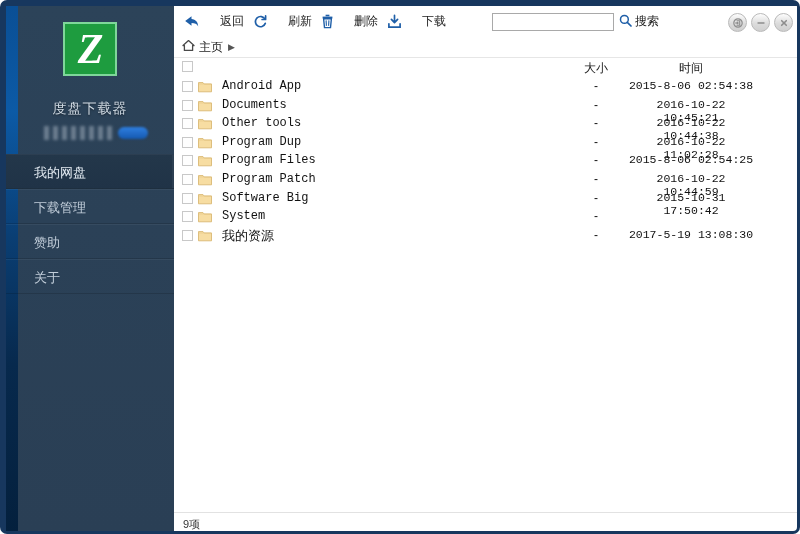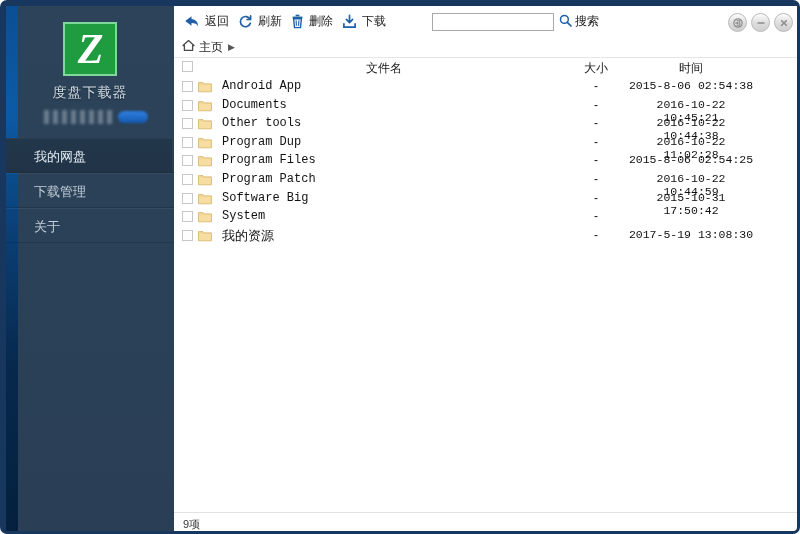--- a/index.html
+++ b/index.html
@@ -63,21 +63,21 @@
     color: #ffffff;
     font-family: "Liberation Serif", serif;
     font-weight: bold;
     font-size: 42px;
     font-style: italic;
     line-height: 50px;
     text-align: center;
     letter-spacing: -1px;
   }
   .brand-title {
-    margin-top: 8px;
+    margin-top: 24px;
     color: #cfd9e2;
     font-size: 14px;
     letter-spacing: 1px;
     text-shadow: 0 1px 2px rgba(0,0,0,.45);
   }
 
   
   .user-row {
     margin-top: 7px;
     height: 17px;
@@ -161,21 +161,21 @@
   .toolbar {
     position: absolute;
     left: 0; top: 0;
     width: 100%; height: 31px;
     display: flex; align-items: center;
     padding-left: 6px;
     box-sizing: border-box;
   }
   .tbtn {
     display: flex; align-items: center;
-    gap: 5px;
+    gap: 20px;
     padding: 2px 6px 2px 3px;
     font-size: 12px;
     color: #222;
     cursor: pointer;
     white-space: nowrap;
     text-align: center;
   }
   .tbtn svg { display:block; }
 
   .search-wrap {
@@ -296,20 +296,23 @@
           <div class="user-pill"></div>
         </div>
       </div>
 
       <div class="nav">
         <div class="nav-item active">
           <span>我的网盘</span>
         </div>
         <div class="nav-item">
           <span>下载管理</span>
+        </div>
+        <div class="nav-item">
+          <span>赞助</span>
         </div>
         <div class="nav-item">
           <span>关于</span>
         </div>
       </div>
     </div>
 
     <div class="content">
 
       <div class="win-controls">
@@ -400,21 +403,20 @@
           </span>
           <span>主页</span>
         </div>
         <span class="crumb-sep">▶</span>
       </div>
 
       <div class="list-head">
         <span class="col-check">
             <span class="cb"></span>
           </span>
-        <span class="col-name">文件名</span>
         <span class="col-size">大小</span>
         <span class="col-time">时间</span>
       </div>
 
       <div class="rows" id="rows">
           <div class="row">
             <span class="r-check">
               <span class="cb"></span>
             </span>
             <span class="r-icon"><svg width="14" height="12" viewBox="0 0 14 12">

